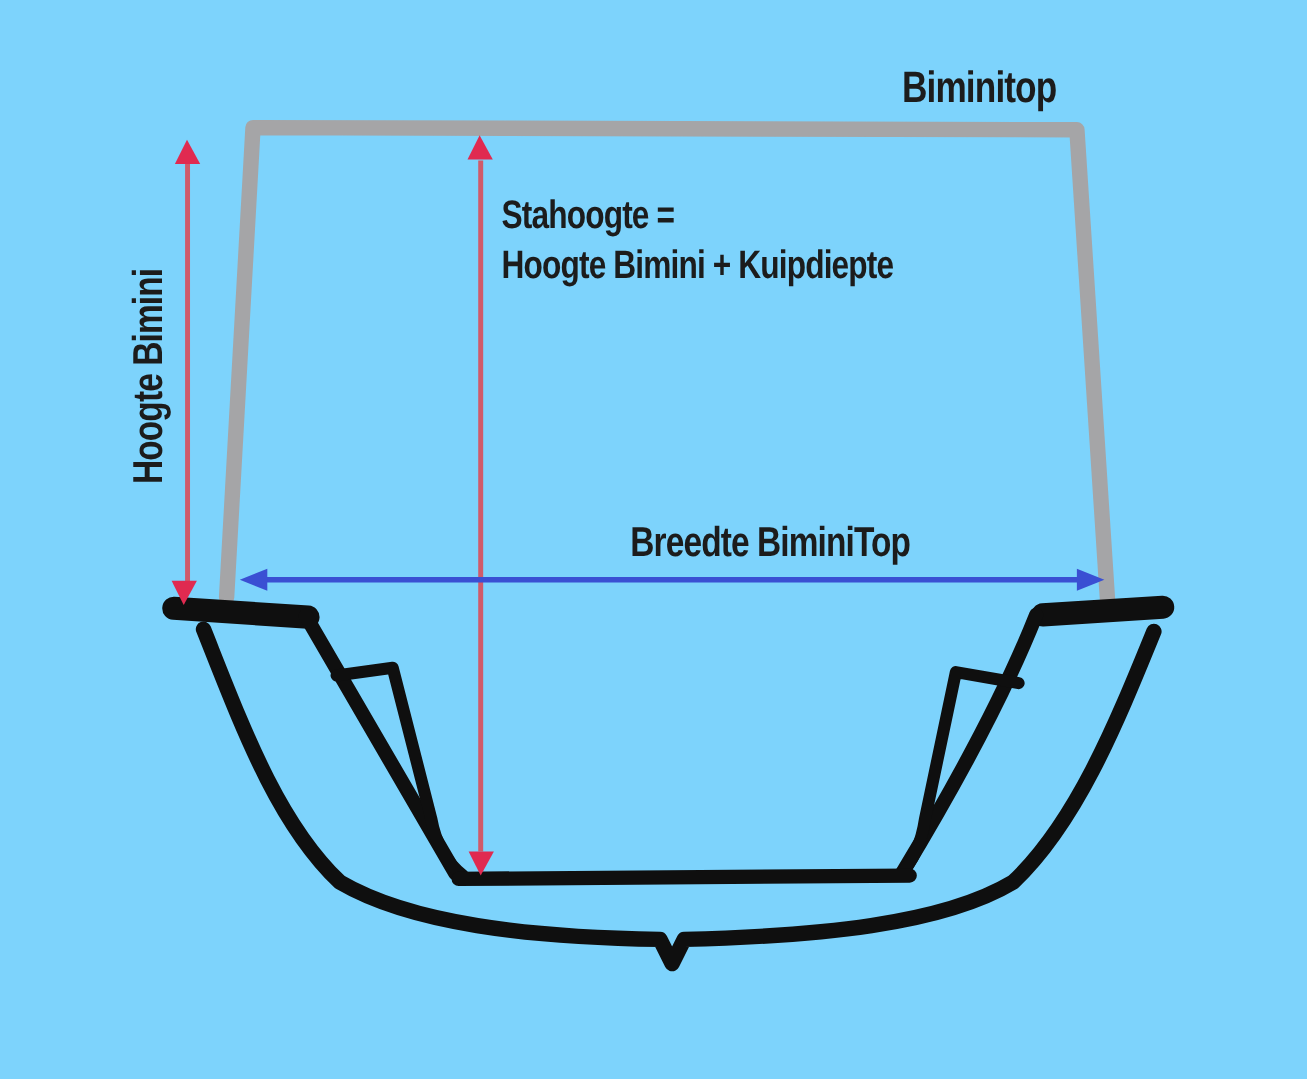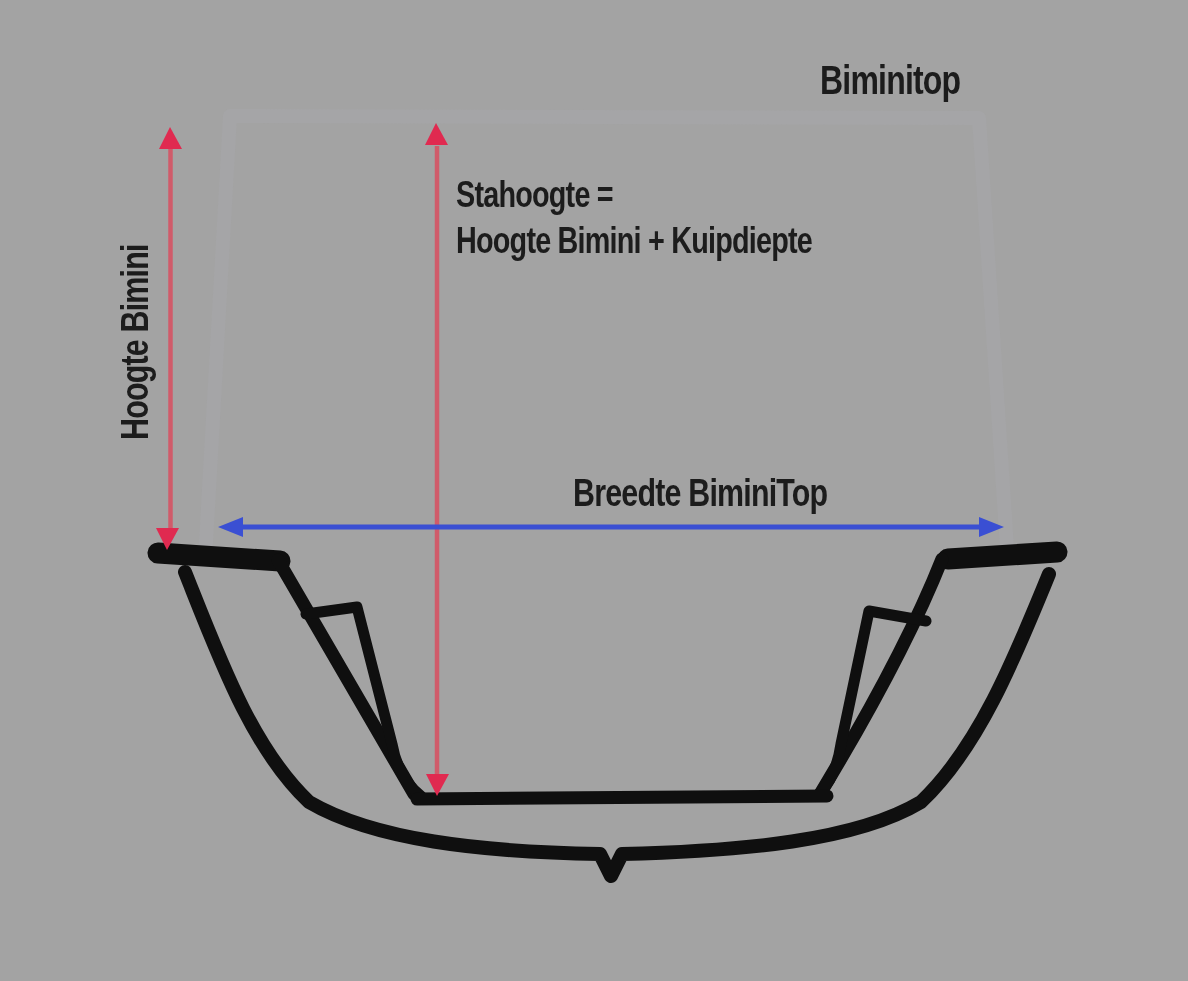--- a/index.html
+++ b/index.html
@@ -8,21 +8,21 @@
     width: 1188px;
     height: 981px;
     background: #fdfdfd;
     overflow: hidden;
     font-family: "Liberation Sans", sans-serif;
   }
   .canvas {
     position: relative;
     width: 1188px;
     height: 981px;
-    background: #a3a3a3;
+    background: #7dd3fc;
   }
   svg.drawing {
     position: absolute;
     left: 0;
     top: 0;
     width: 1188px;
     height: 981px;
   }
   .lbl {
     position: absolute;

